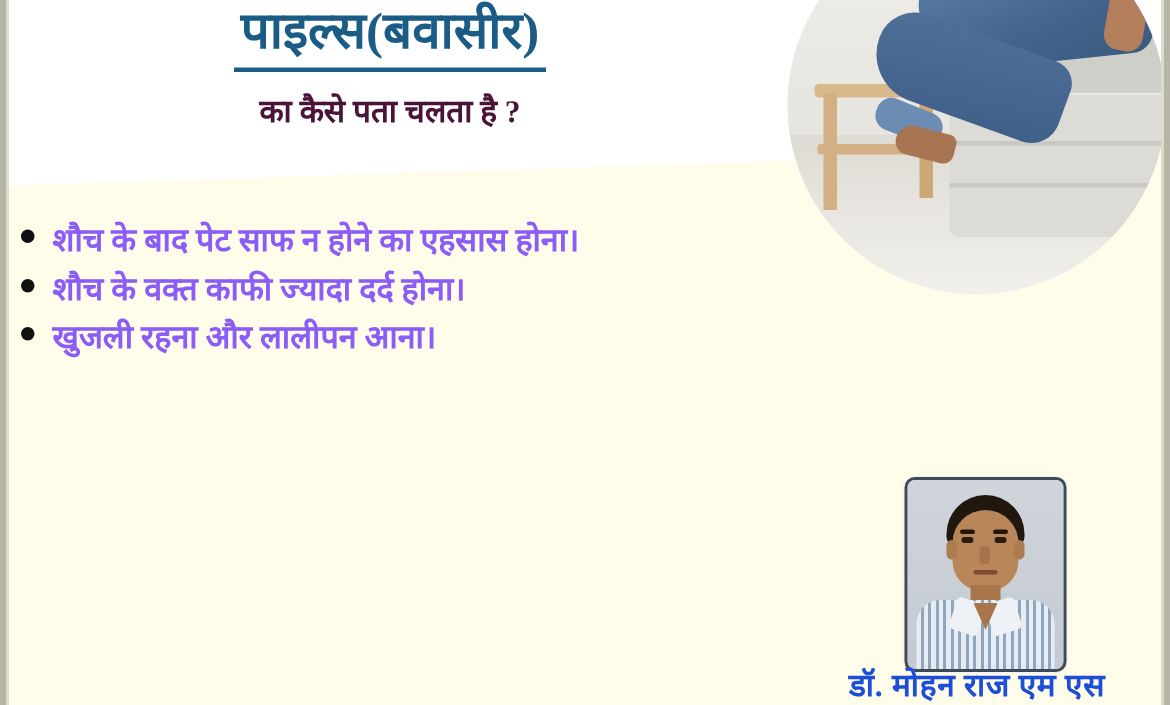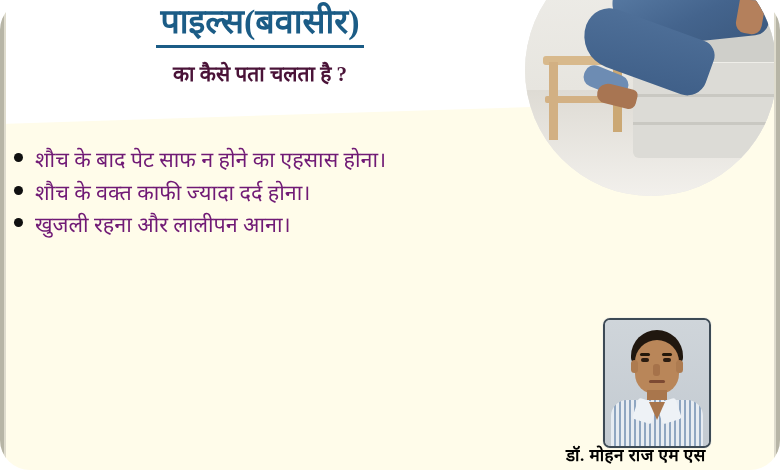--- a/index.html
+++ b/index.html
@@ -13,21 +13,20 @@
     font-family: "Liberation Sans", sans-serif;
     background: #ffffff;
   }
 
   #poster {
     position: relative;
     width: 780px;
     height: 470px;
     overflow: hidden;
     background: #ffffff;
-    border-radius: 30px;
   }
 
   
   .bg-white {
     position: absolute;
     left: 0; top: 0;
     width: 780px; height: 130px;
     background: #ffffff;
     z-index: 1;
   }
@@ -197,24 +196,24 @@
     width: 9px;
     height: 9px;
     border-radius: 50%;
     background: #101010;
     margin-right: 12px;
     position: relative;
     top: -5px;
   }
   .bullet-text {
     font-family: "Liberation Serif", "DejaVu Serif", serif;
-    font-weight: normal;
+    font-weight: bold;
     font-size: 21.5px;
     line-height: 1.0;
-    color: #701a75;
+    color: #8b5cf6;
     white-space: nowrap;
   }
 
   
   .doctor-card {
     position: absolute;
     left: 603px;
     top: 318px;
     width: 104px;
     height: 126px;
@@ -289,23 +288,23 @@
   }
 
   
   .doctor-name {
     position: absolute;
     left: 566px;
     top: 447px;
     z-index: 8;
     font-family: "Liberation Serif", "DejaVu Serif", serif;
     font-weight: bold;
-    font-size: 17px;
+    font-size: 21px;
     line-height: 1.0;
-    color: #000000;
+    color: #1d4ed8;
     white-space: nowrap;
     letter-spacing: 0.5px;
   }
 </style>
 </head>
 <body>
 
 <div id="poster">
 
   <div class="bg-white"></div>

